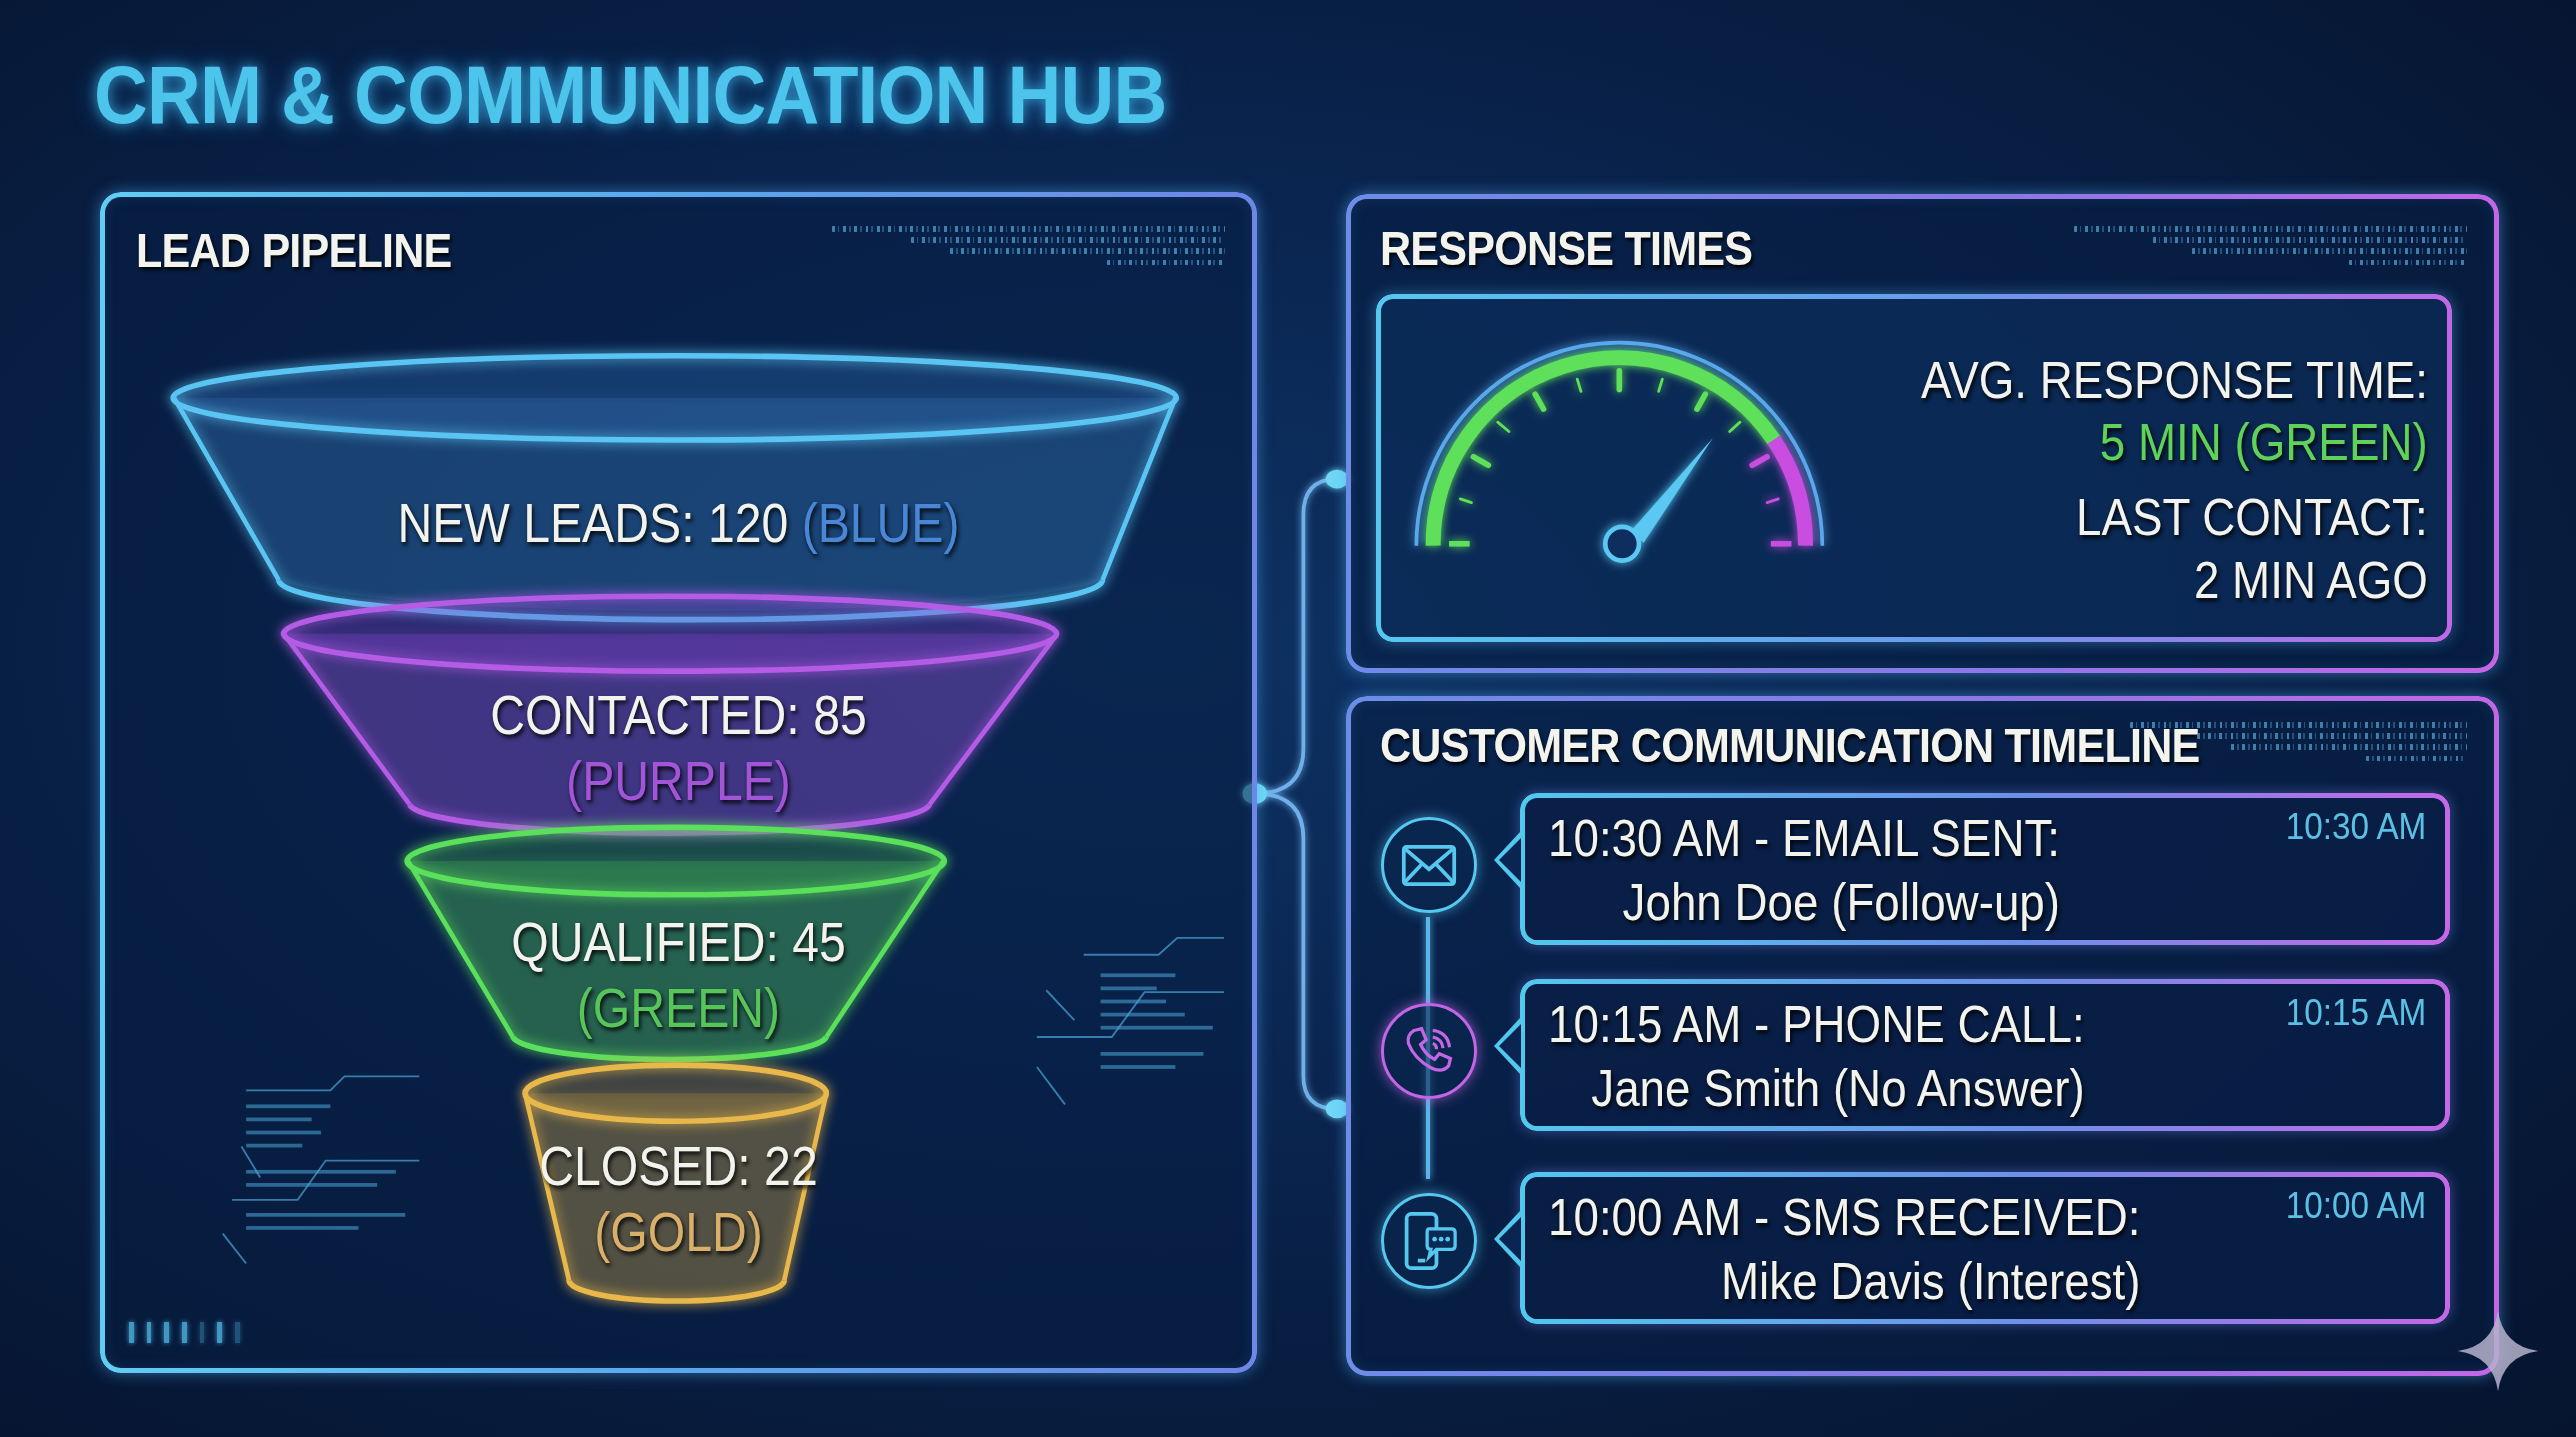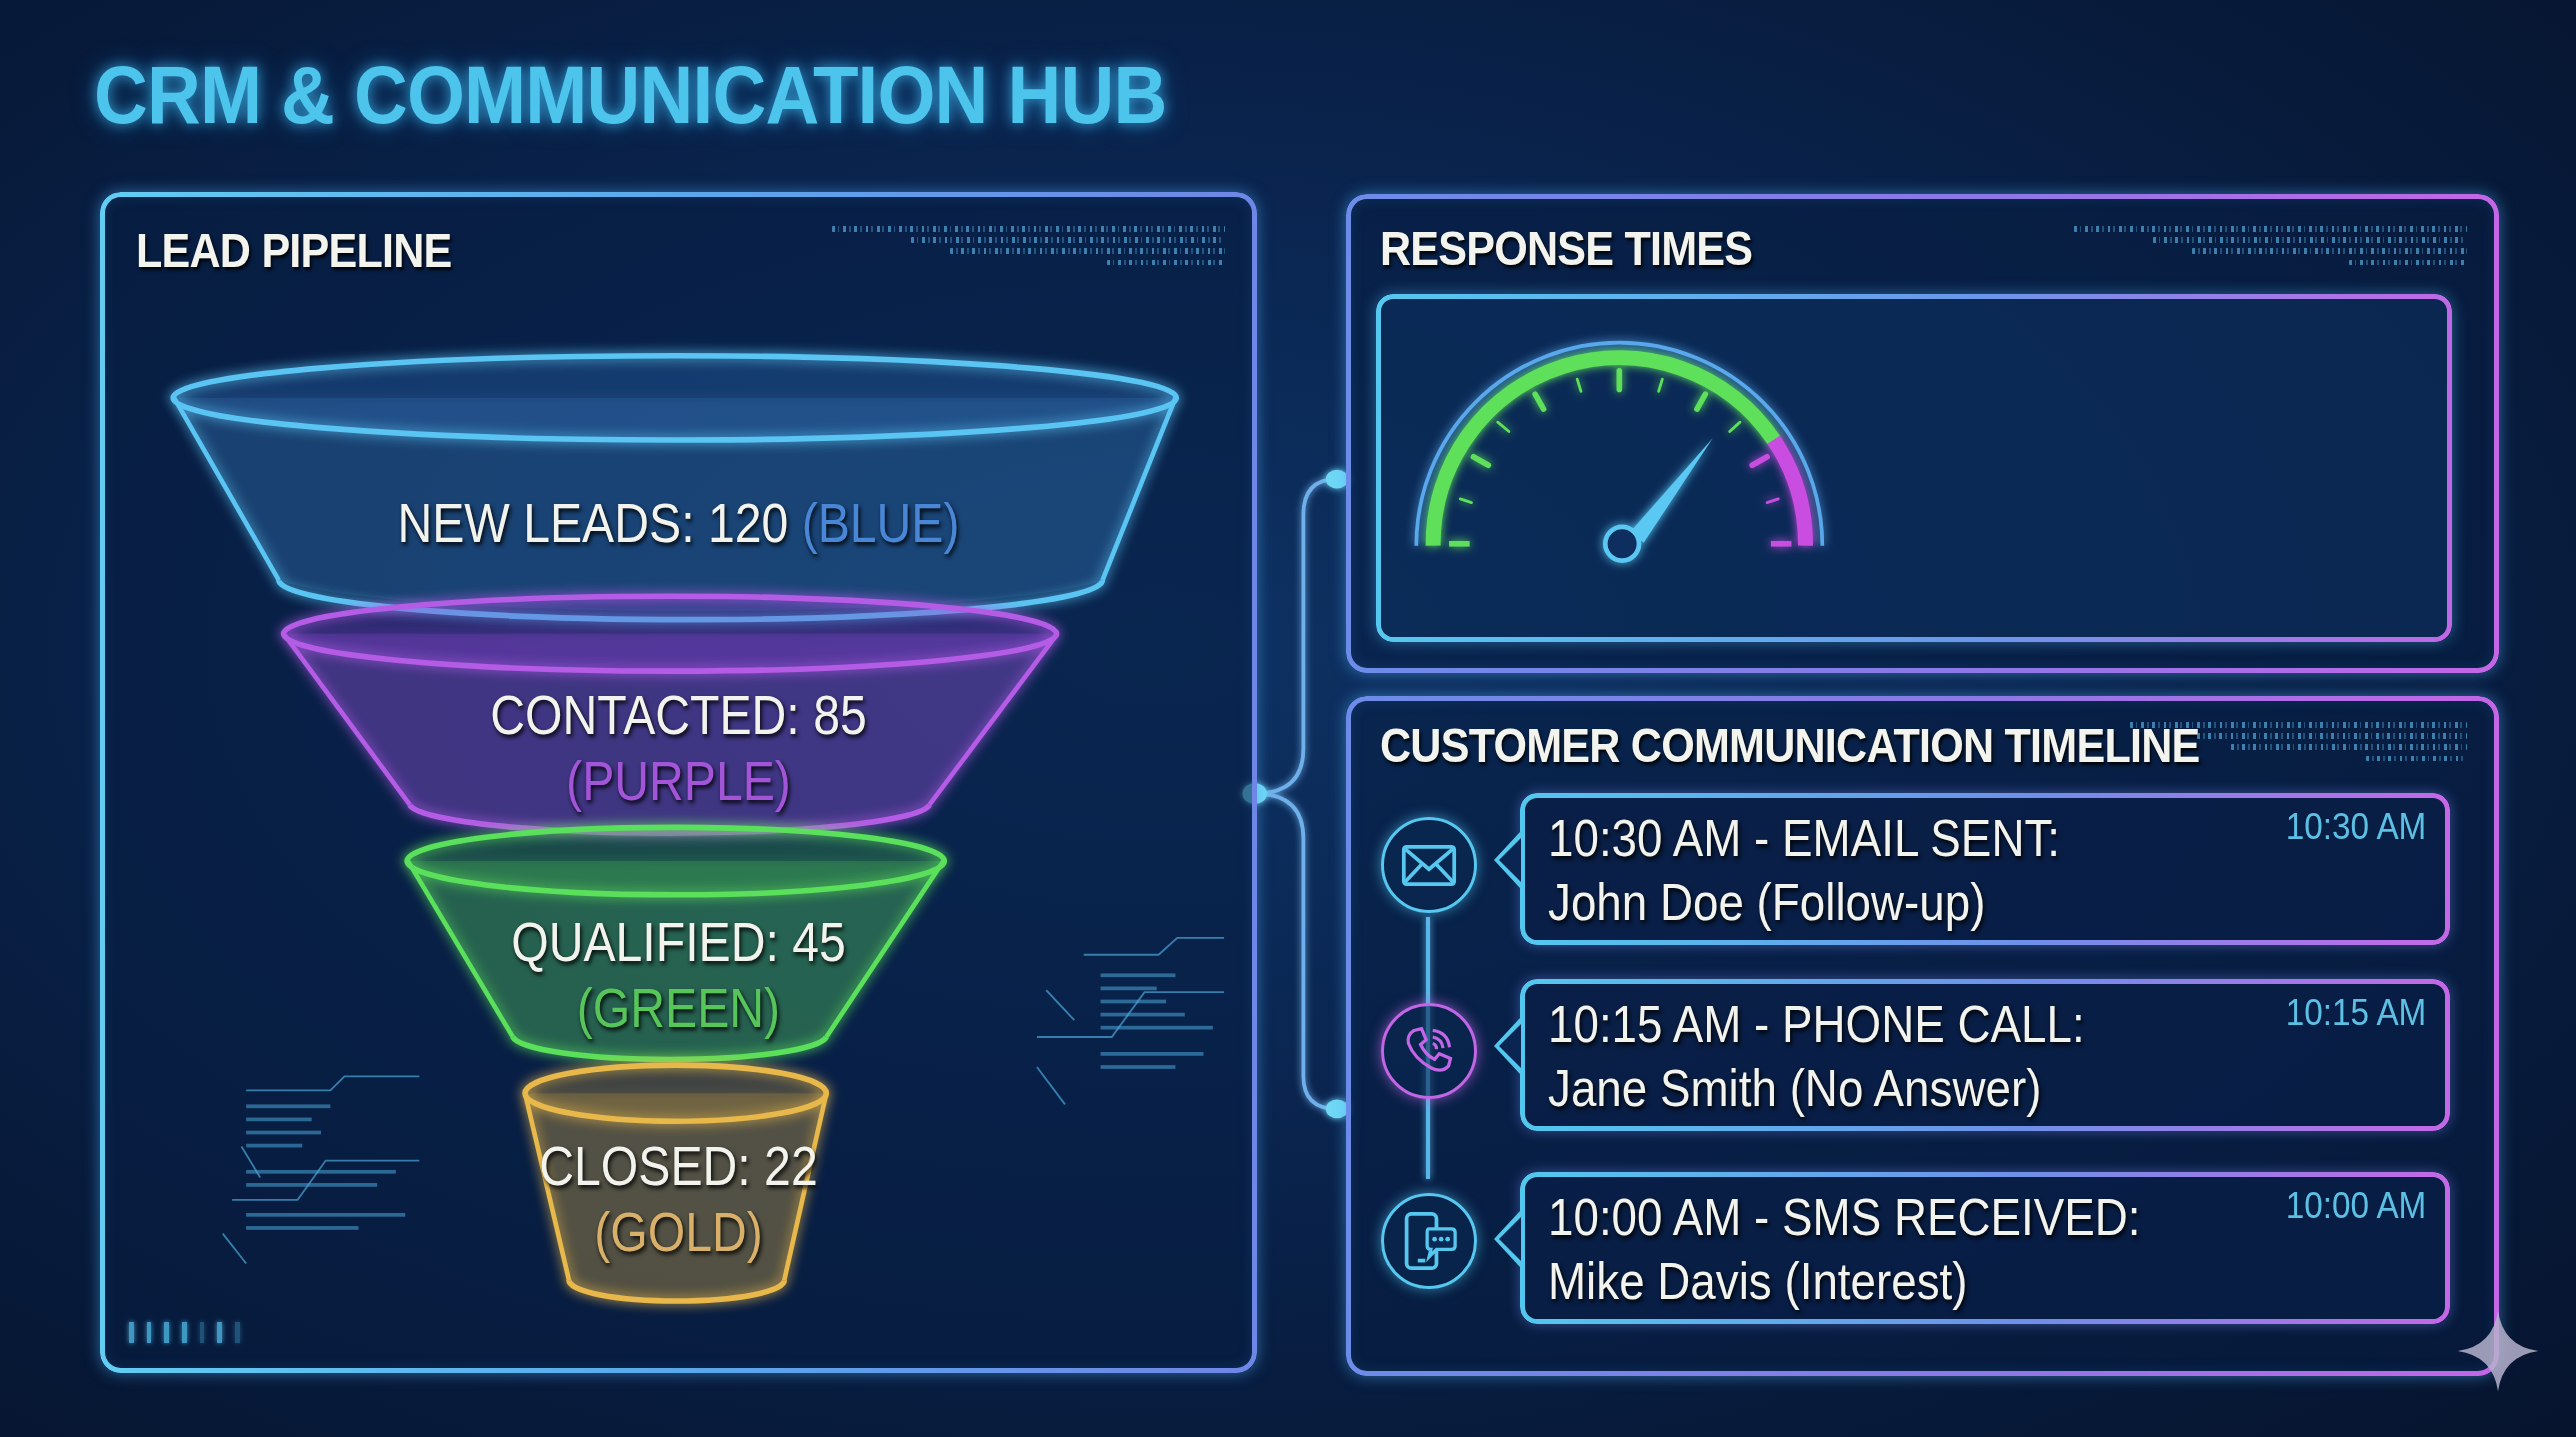--- a/index.html
+++ b/index.html
@@ -51,20 +51,21 @@
   }
   .stage-label { position:absolute; text-align:center; font-size:56px; line-height:1.18;
     color:#f3f3ee; text-shadow: 1.9px 2.8px 4.7px rgba(0,0,0,0.9);
     transform: scaleX(0.86); white-space:nowrap; }
   .stage-label .clr { display:inline; }
   .resp-text { right:0; text-align:right; font-size:52px; line-height:64px;
     text-shadow: 1.9px 2.8px 4.7px rgba(0,0,0,0.9); transform: scaleX(0.88); transform-origin:right top; white-space:nowrap; }
   .tl-card { position:absolute; left:1520px; width:930px; border-radius:17px;
     background: rgba(10,30,70,0.72);
     box-shadow: 0 0 13px rgba(120,140,240,0.45);
+    text-align: right;
     --bg-grad: linear-gradient(90deg,#52c8ee 0%,#6f8fe8 55%,#c468e6 100%); }
   .tl-card .pointer { position:absolute; left:-26px; top:39px; width:0; height:0;
     border-top:28px solid transparent; border-bottom:28px solid transparent; border-right:26px solid #52c8ee; }
   .tl-card .pointer::after { content:""; position:absolute; left:4.7px; top:-22.5px; width:0; height:0;
     border-top:22.5px solid transparent; border-bottom:22.5px solid transparent; border-right:22.5px solid #0b2552; }
   .tl-main { position:absolute; left:28px; top:13px; font-size:52px; line-height:64px;
     color:#f3f3ee; text-shadow: 1.9px 2.8px 4.7px rgba(0,0,0,0.9); transform: scaleX(0.88); transform-origin:left top; white-space:nowrap; }
   .tl-time { position:absolute; right:24px; top:13px; font-size:37px; color:#5cc0e4;
     transform: scaleX(0.9); transform-origin:right top; white-space:nowrap; }
   .tl-icon { position:absolute; width:90px; height:90px; border-radius:50%;
@@ -248,20 +249,26 @@
       </g>
       <g stroke="#c84ee0" stroke-linecap="round">
         <line x1="1888" y1="488" x2="1872" y2="497" stroke-width="6"></line>
         <line x1="1900" y1="533" x2="1888" y2="537" stroke-width="3"></line>
       </g>
 
       <path d="M 1830 468 L 1742 568 L 1756 580 Z" fill="#5ac8f2"></path>
       <circle cx="1733" cy="581" r="18" fill="#0c2d5e" stroke="#5ac8f2" stroke-width="5"></circle>
     </g>
   </svg>
+  <div class="abs" style="right:24px;top:54px;width:655px;height:281px">
+    <div class="abs resp-text" style="top:0">AVG. RESPONSE TIME:</div>
+    <div class="abs resp-text" style="top:62px;color:#5ed25a">5 MIN (GREEN)</div>
+    <div class="abs resp-text" style="top:137px">LAST CONTACT:</div>
+    <div class="abs resp-text" style="top:200px">2 MIN AGO</div>
+  </div>
 </div>
 
 <section class="abs panel panel-right-bot">
   <div class="abs panel-title" style="left:34px;top:20.6px">CUSTOMER COMMUNICATION TIMELINE</div>
   <div class="abs deco-streaks" style="right:32px;top:26px;width:337px">
       <div></div>
       <div style="width:80%;margin-left:20%"></div>
       <div style="width:70%;margin-left:30%"></div>
       <div style="width:30%;margin-left:70%"></div>
     </div>

